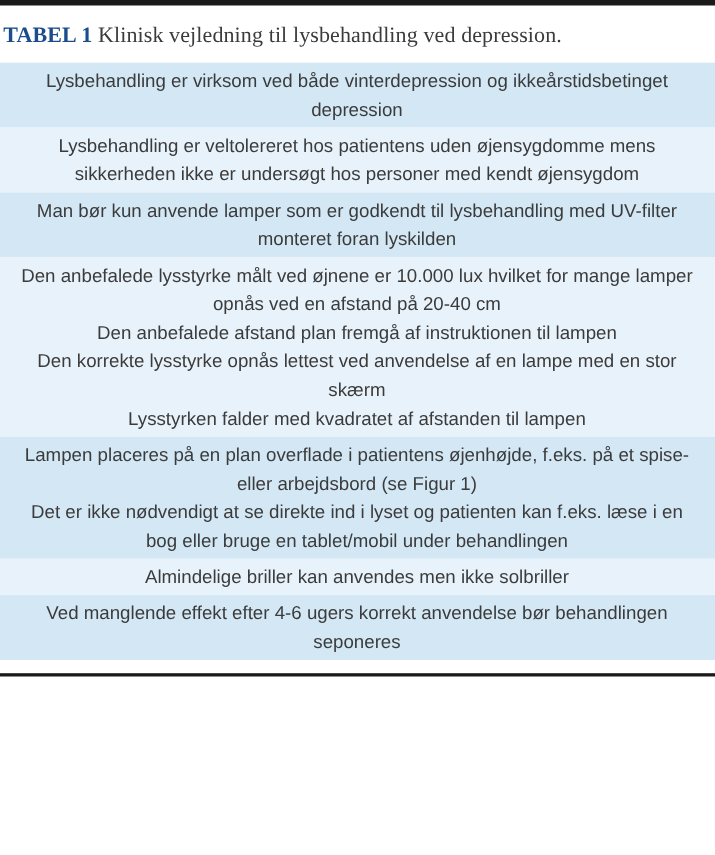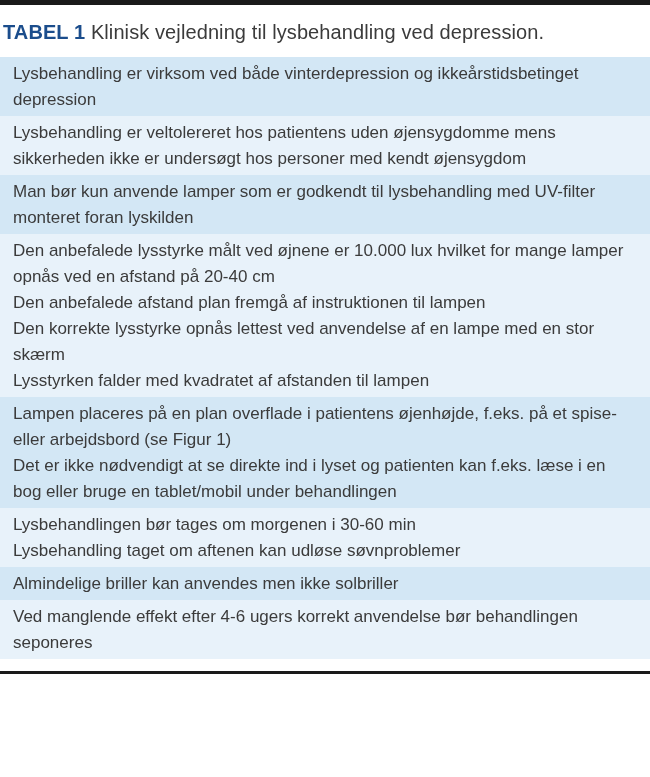--- a/index.html
+++ b/index.html
@@ -16,31 +16,33 @@
   }
   .rule.top { height: 5px; }
   .rule.bottom { height: 3px; margin-top: 12px; }
   .title {
     margin: 15px 14px 12px 3px;
     font-size: 20px;
     line-height: 25px;
     font-weight: 400;
     color: var(--text, #3c3c3c);
     letter-spacing: 0.1px;
+    font-family: Liberation Serif, serif;
   }
   .title .tbl-label {
     color: var(--accent, #1b4d8c);
     font-weight: 700;
   }
   .guide-table { width: 650px; }
   .row {
     padding: 4px 14px 3px 13px;
     font-size: 17px;
     line-height: 26px;
     color: var(--text, #3b3b3b);
+    text-align: center;
   }
   .row:nth-child(odd)  { background: var(--row_dark, #d3e7f5); }
   .row:nth-child(even) { background: var(--row_light, #e8f2fa); }
   .row p { margin: 0; }
 </style>
 </head>
 <body>
 
 <div class="page">
 
@@ -67,24 +69,20 @@
       <p>Den anbefalede afstand plan fremgå af instruktionen til lampen</p>
       <p>Den korrekte lysstyrke opnås lettest ved anvendelse af en lampe med en stor skærm</p>
       <p>Lysstyrken falder med kvadratet af afstanden til lampen</p>
     </div>
 
     <div class="row">
       <p>Lampen placeres på en plan overflade i patientens øjenhøjde, f.eks. på et spise- eller arbejdsbord (se Figur 1)</p>
       <p>Det er ikke nødvendigt at se direkte ind i lyset og patienten kan f.eks. læse i en bog eller bruge en tablet/mobil under behandlingen</p>
     </div>
 
-    <div class="row">
-      <p>Lysbehandlingen bør tages om morgenen i 30-60 min</p>
-      <p>Lysbehandling taget om aftenen kan udløse søvnproblemer</p>
-    </div>
 
     <div class="row">
       <p>Almindelige briller kan anvendes men ikke solbriller</p>
     </div>
 
 
     <div class="row">
       <p>Ved manglende effekt efter 4-6 ugers korrekt anvendelse bør behandlingen seponeres</p>
     </div>
 

